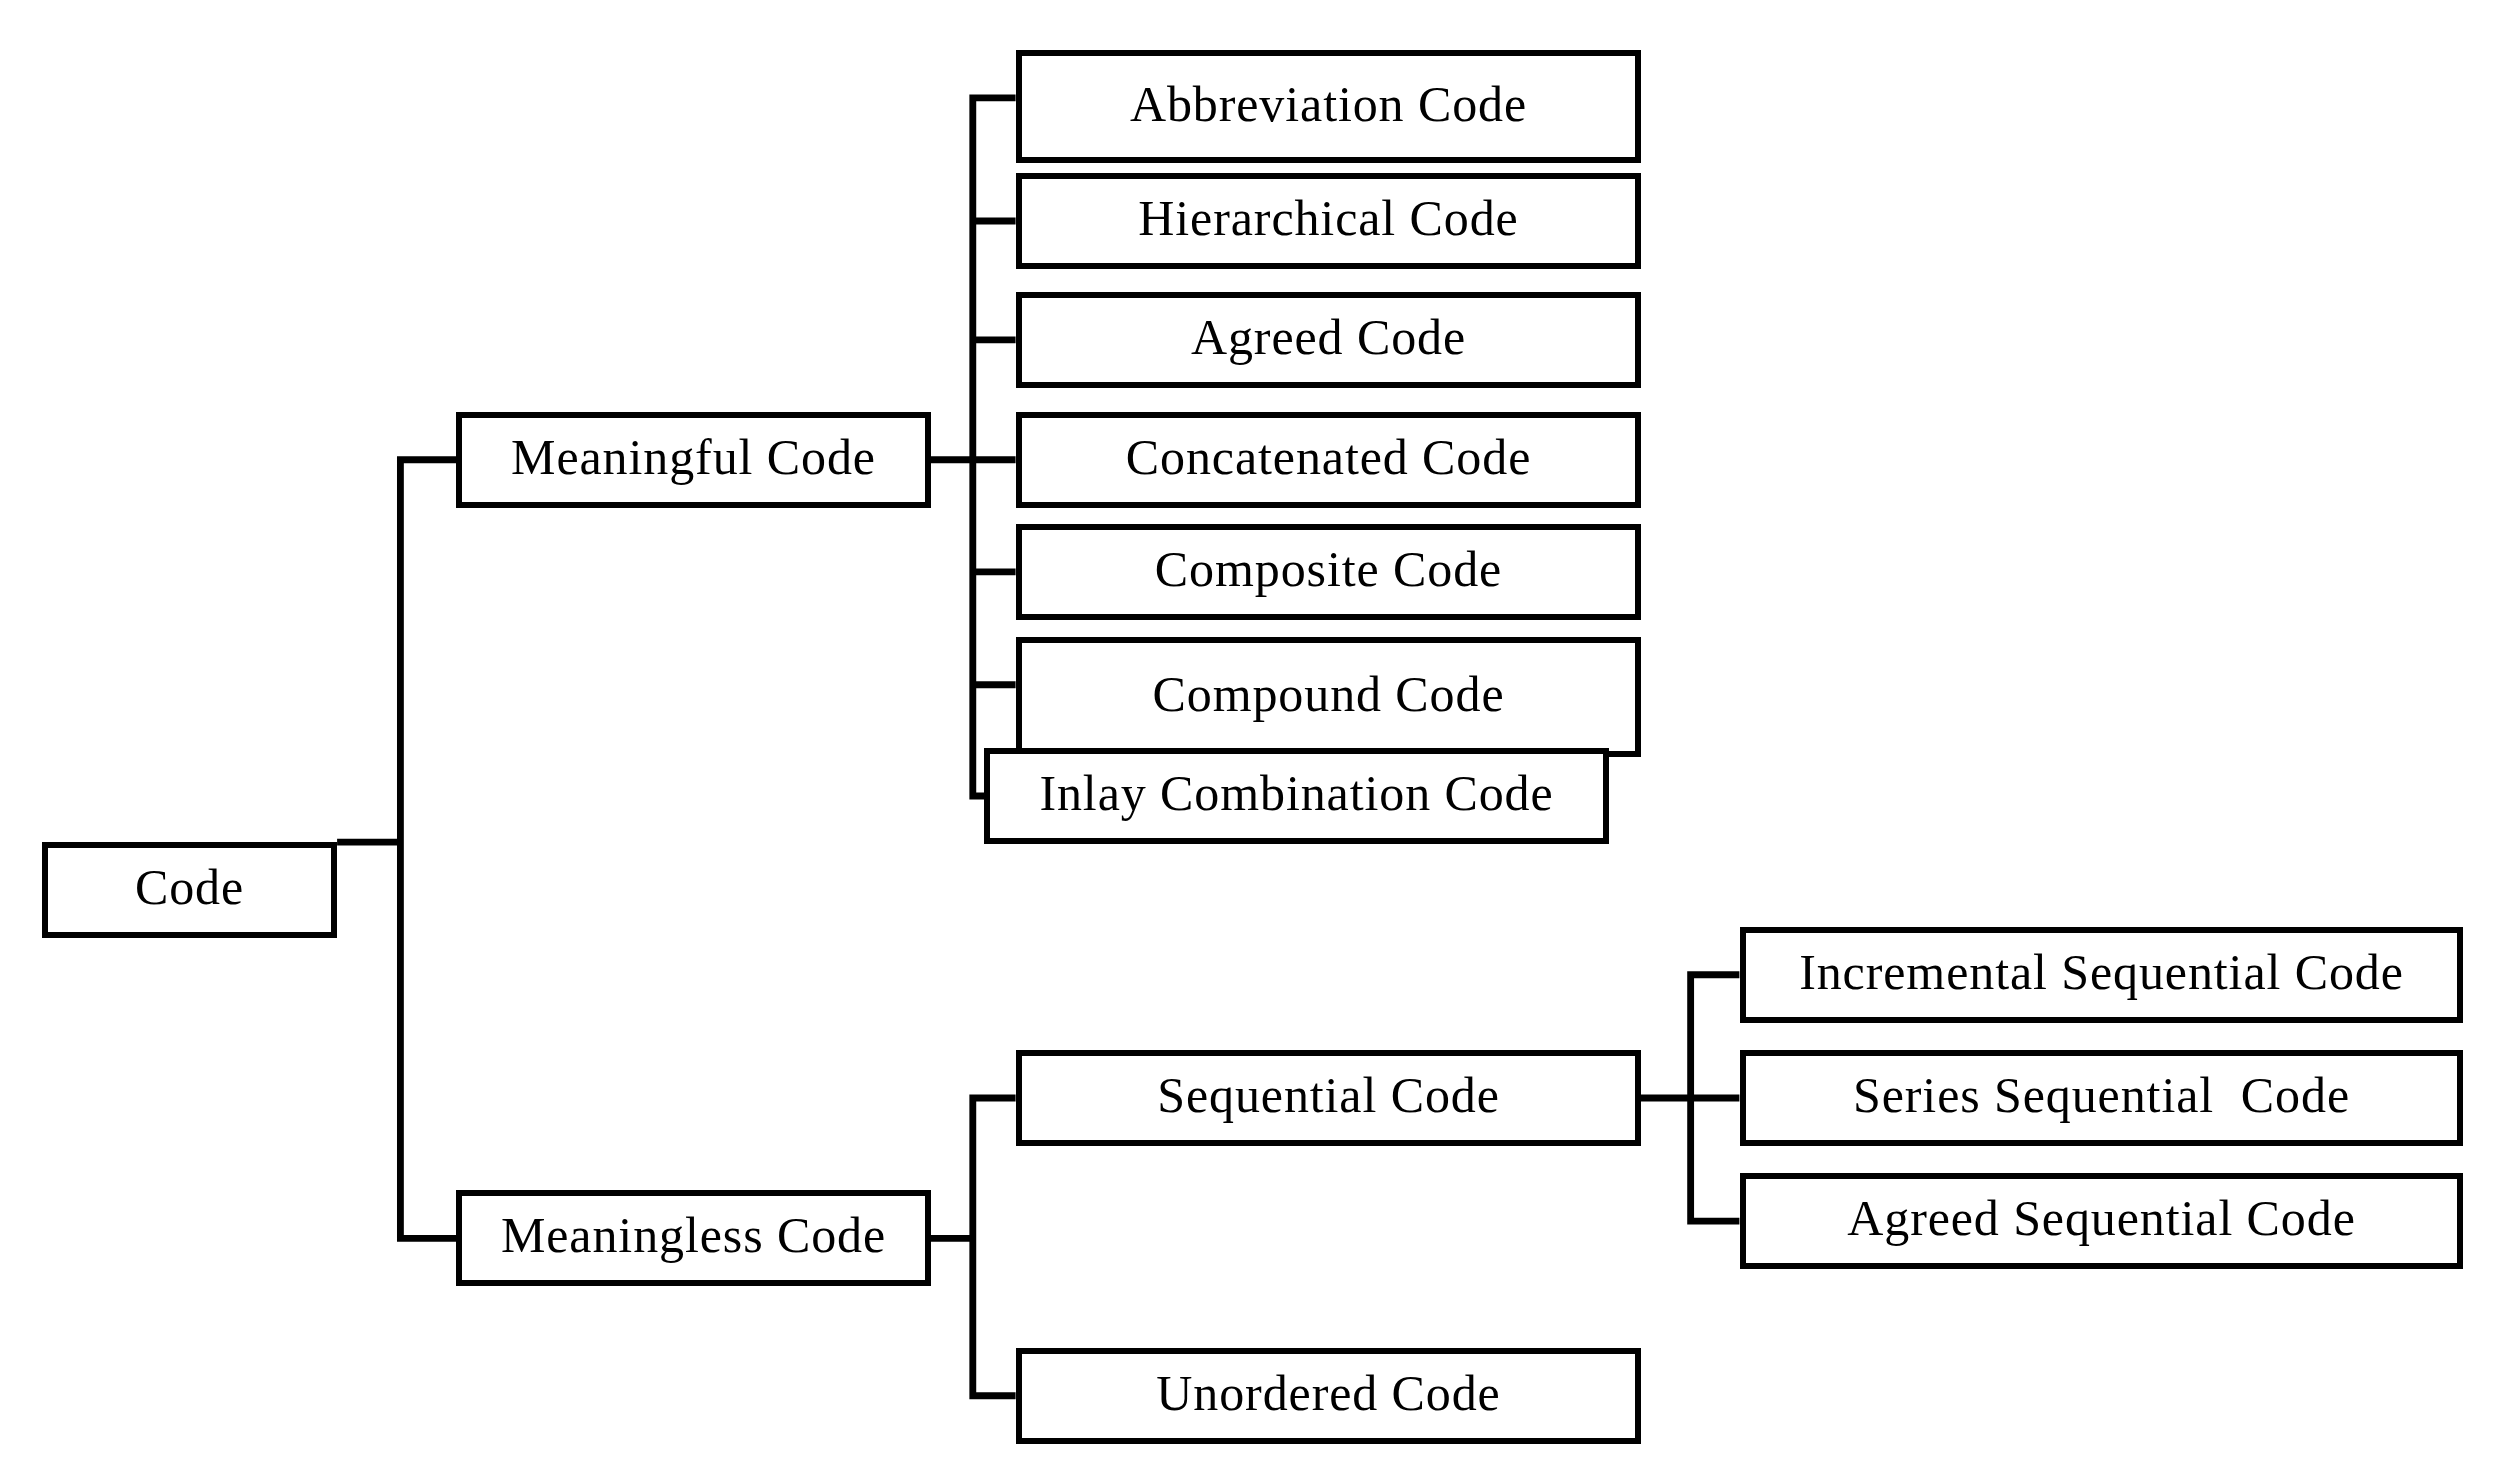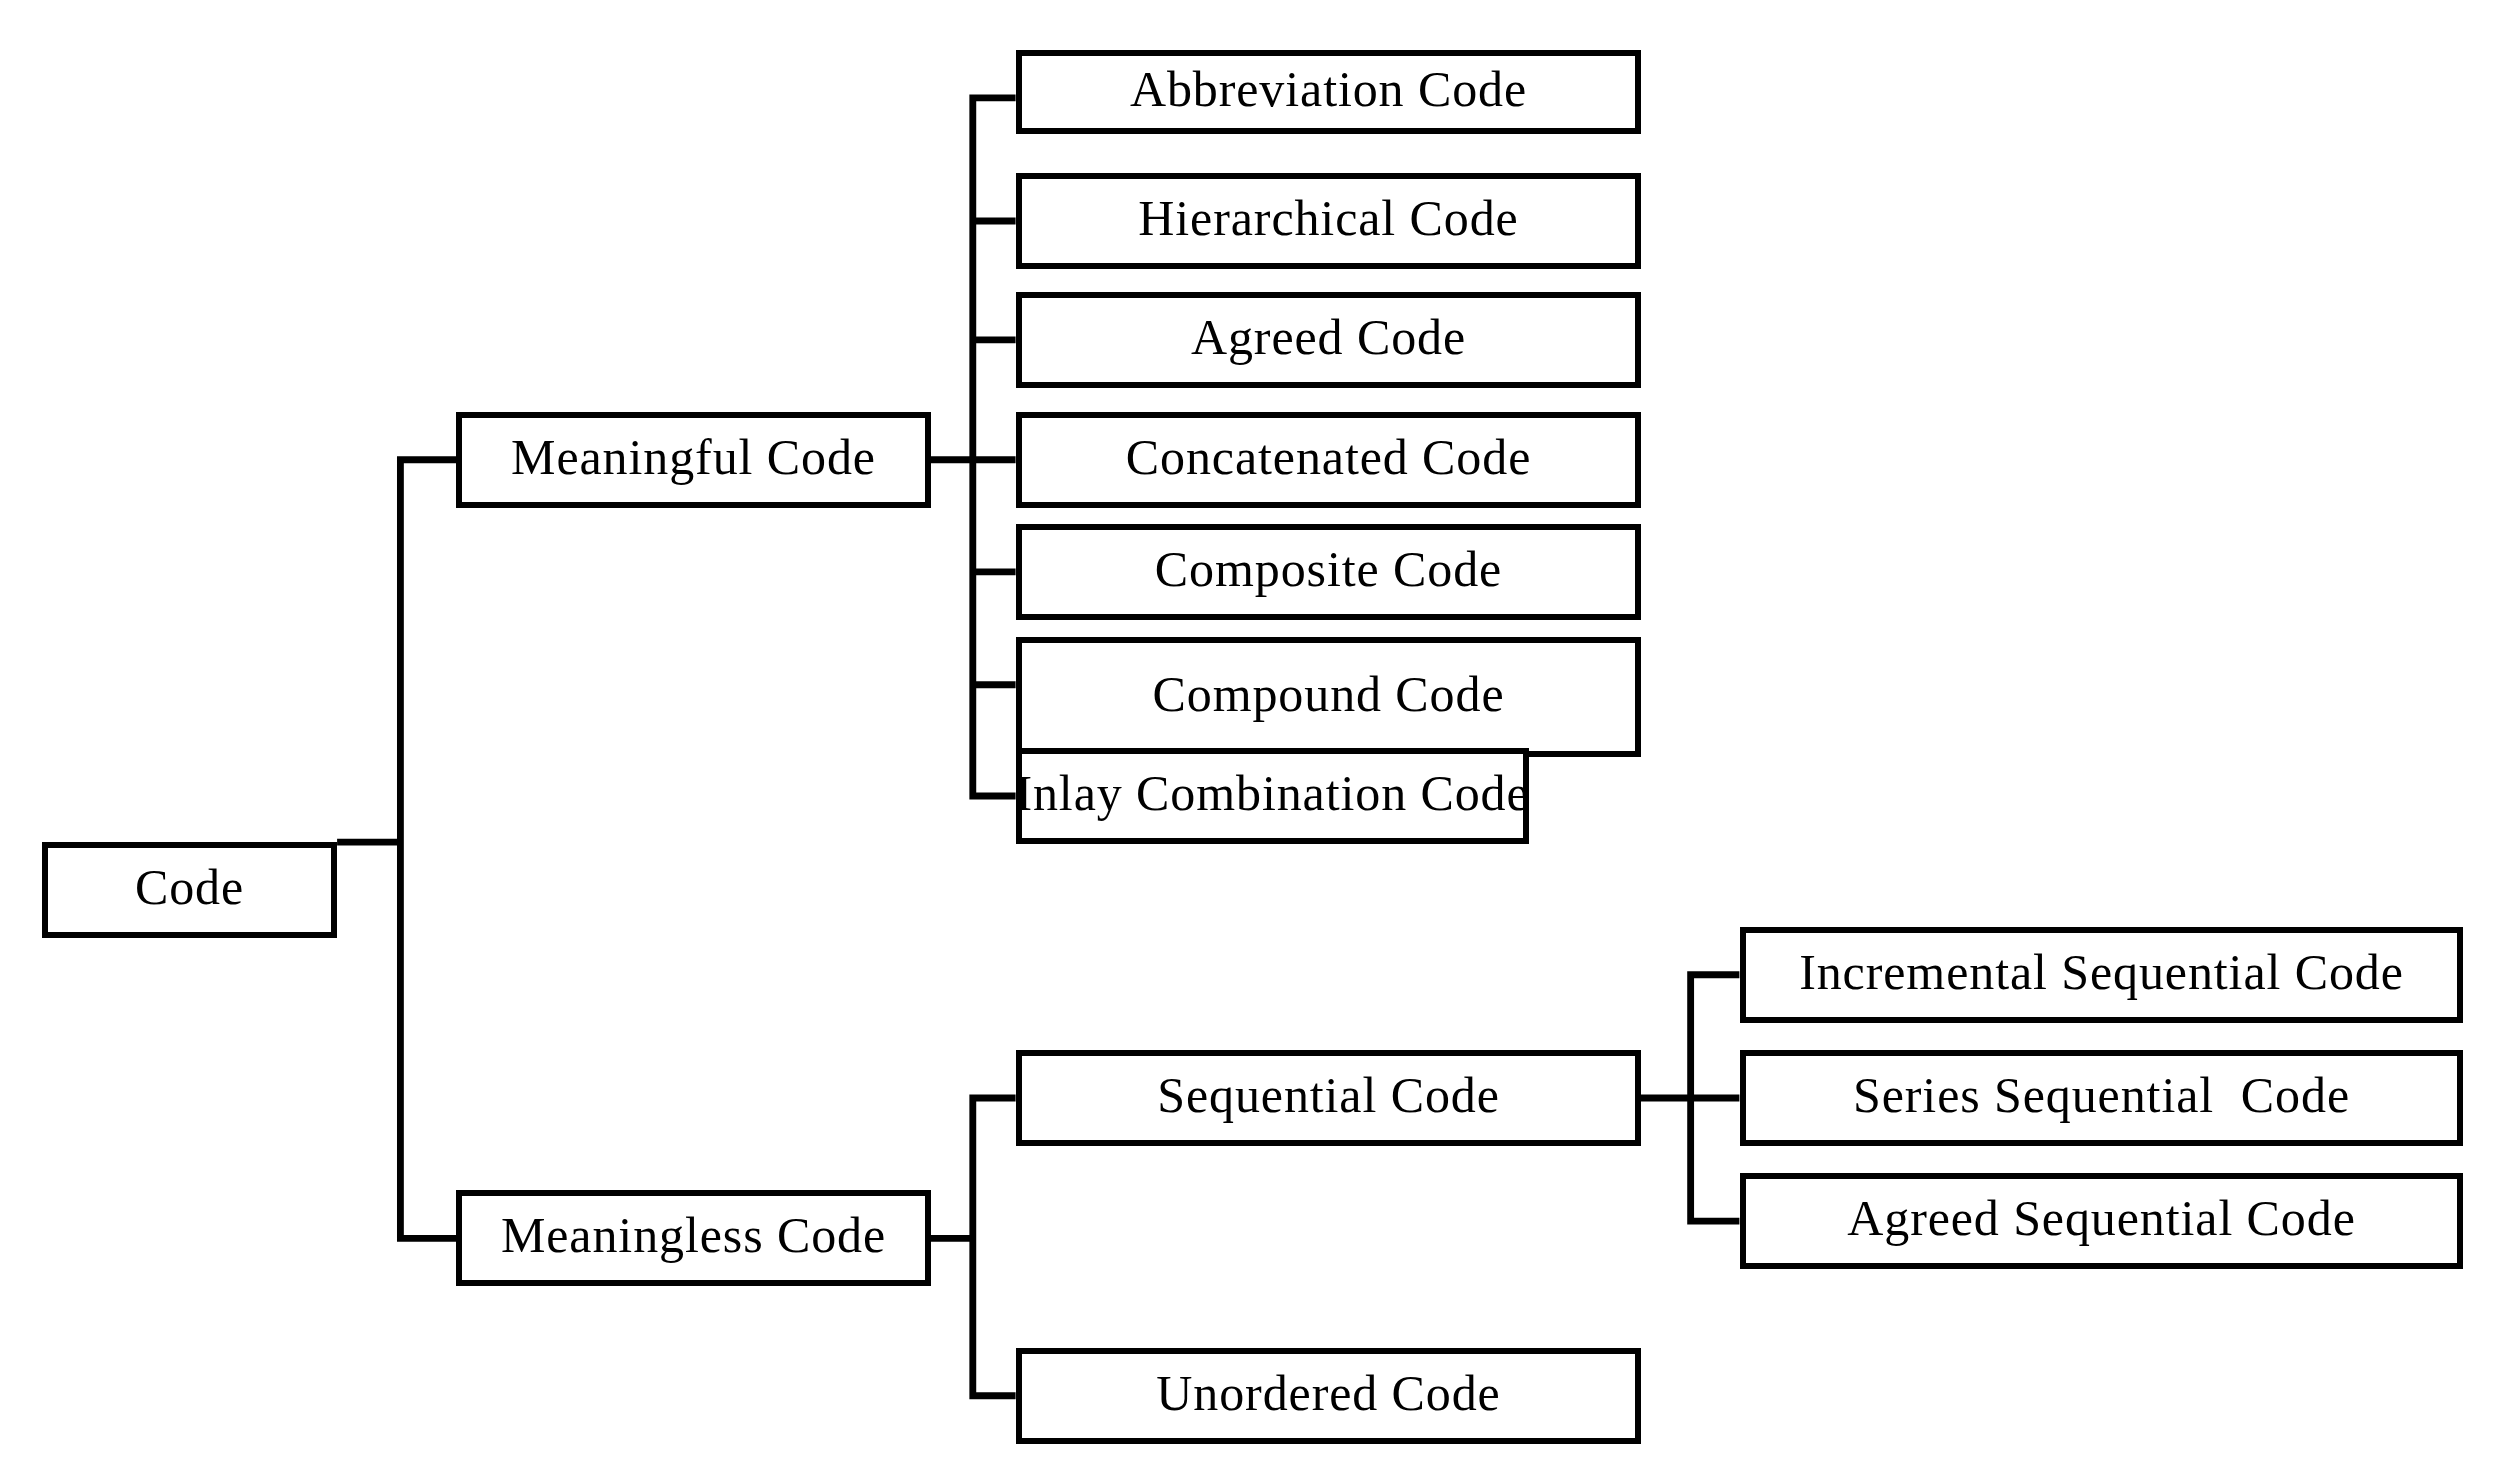--- a/index.html
+++ b/index.html
@@ -36,27 +36,27 @@
     letter-spacing: 0.9px;
     white-space: pre;
     line-height: 1;
     padding-bottom: 5.1px;
   }
   
   .n-code         { left: 42px;   top: 842px;  width: 295px; height: 96px; }
   .n-meaningful   { left: 456px;  top: 412px;  width: 475px; height: 96px; }
   .n-meaningless  { left: 456px;  top: 1190px; width: 475px; height: 96px; }
   
-  .n-abbreviation { left: 1016px; top: 50px;   width: 625px; height: 84px; }
+  .n-abbreviation { left: 1016px; top: 50px;   width: 625px; height: 113px; }
   .n-hierarchical { left: 1016px; top: 173px;  width: 625px; height: 96px; align-items: center; }
   .n-matrix       { left: 1016px; top: 292px;  width: 625px; height: 96px; }
   .n-concatenated { left: 1016px; top: 412px;  width: 625px; height: 96px; }
   .n-composite    { left: 1016px; top: 524px;  width: 625px; height: 96px; }
   .n-compound     { left: 1016px; top: 637px;  width: 625px; height: 120px; }
-  .n-inlay        { left: 1016px; top: 748px;  width: 513px; height: 96px; }
+  .n-inlay        { left: 984px; top: 748px;  width: 625px; height: 96px; }
   .n-sequential   { left: 1016px; top: 1050px; width: 625px; height: 96px; }
   .n-unordered    { left: 1016px; top: 1348px; width: 625px; height: 96px; }
   
   .n-incremental  { left: 1740px; top: 927px; width: 723px; height: 96px; }
   .n-series       { left: 1740px; top: 1050px; width: 723px; height: 96px; }
   .n-agreed       { left: 1740px; top: 1173px; width: 723px; height: 96px; }
 </style>
 </head>
 <body>
 

